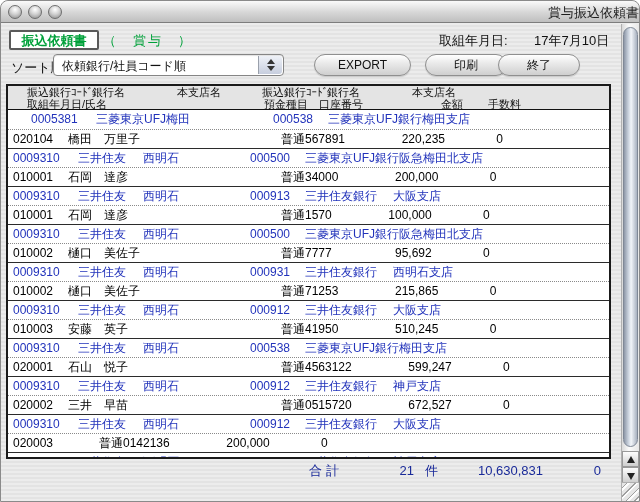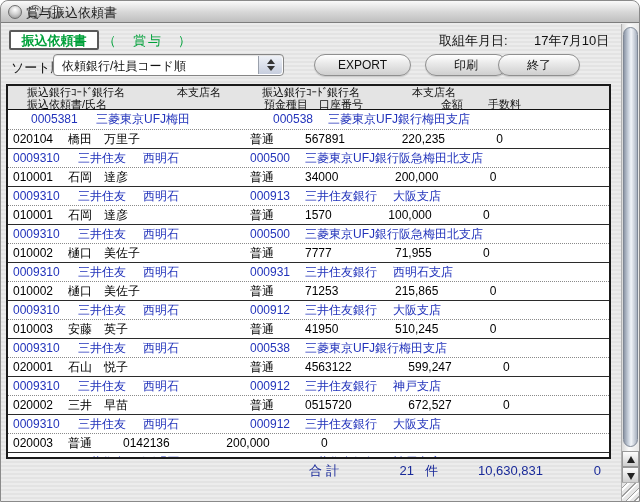--- a/index.html
+++ b/index.html
@@ -9,21 +9,21 @@
     border-radius:8px 8px 0 0;background:repeating-linear-gradient(0deg,#ececec 0 2px,#e3e3e3 2px 4px);
     border:1px solid #8a8a8a;}
   
   .titlebar{position:absolute;left:0;top:0;width:100%;height:22px;
     background:linear-gradient(#fafafa,#d6d6d6 55%,#bfbfbf);border-bottom:1px solid #7d7d7d;
     border-radius:7px 7px 0 0;}
   .tl-btn{position:absolute;top:4px;width:14px;height:14px;border-radius:50%;
     background:radial-gradient(circle at 50% 30%,#ffffff,#d2d2d2 45%,#8f8f8f 95%);
     border:1px solid #6e6e6e;}
   .tl-close{left:7px;} .tl-min{left:27px;} .tl-zoom{left:47px;}
-  .title{position:absolute;left:0;right:0;top:3px;text-align:left;font-size:13px;color:#1c1c1c;padding-left:25px;}
+  .title{position:absolute;left:0;right:0;top:3px;text-align:right;font-size:13px;color:#1c1c1c;}
   
   .doctype{position:absolute;left:8px;top:29px;width:90px;height:20px;background:#fff;
     border:2px solid #5a5a5a;border-radius:2px;color:#00a13a;font-weight:bold;font-size:13px;
     text-align:center;line-height:17px;}
   .category{position:absolute;left:102px;top:31px;color:#00a13a;font-size:13px;letter-spacing:2px;}
   .datelabel{position:absolute;left:438px;top:31px;font-size:13px;color:#111;}
   .datevalue{position:absolute;left:533px;top:31px;font-size:13px;color:#111;}
   .sortlabel{position:absolute;left:10px;top:58px;font-size:13px;color:#111;}
   .dropdown{position:absolute;left:52px;top:53px;width:231px;height:22px;background:#fff;
     border:1px solid #858585;border-radius:4px;box-shadow:inset 0 1px 1px rgba(0,0,0,.12);}
@@ -48,21 +48,21 @@
   .h1c1{width:65px;} .h1c2{width:85px;} .h1c3{width:85px;} .h1c4{width:65px;} .h1c5{width:85px;} .h1c6{flex:1;}
   .h2c1{width:237px;} .h2c2{width:55px;} .h2c3{flex:1 1 aupx;} .h2c3{flex:1;}
   .h2c4{width:100px;text-align:right;} .h2c5{width:58px;text-align:right;}
   .thr.r2{padding-right:7px;}
   .row{display:flex;height:19px;line-height:18px;font-size:12px;white-space:nowrap;padding-left:5px;}
   .row span{flex:0 0 auto;}
   .row.bank{color:#2233bb;border-top:1px solid #2b2b2b;}
   .rows .row:first-child{border-top:none;margin-left:18px;}
   .row.emp{color:#000;border-top:1px dotted #8a8a8a;padding-right:7px;}
   .b1{width:65px;} .b2{min-width:65px;} .b3{min-width:107px;} .b4{width:55px;} .b5{min-width:88px;} .b6{flex:1;}
-  .e1{width:55px;} .e2{min-width:182px;} .e3{width:55px;} .e4{flex:1;}
+  .e1{width:55px;} .e2{min-width:182px;} .e3{width:55px;text-align:right;} .e4{flex:1;}
   .e5{width:100px;text-align:right;} .e6{width:58px;text-align:right;}
   
   .totalrow{position:absolute;left:5px;top:461px;width:605px;height:18px;font-size:13px;color:#1a2a99;}
   .totalrow span{position:absolute;top:0;line-height:18px;}
   .t-label{left:303px;letter-spacing:4px;}
   .t-count{left:360px;width:48px;text-align:right;}
   .t-unit{left:419px;}
   .t-amount{left:437px;width:100px;text-align:right;}
   .t-fee{left:535px;width:60px;text-align:right;}
   
@@ -113,21 +113,21 @@
     <div class="thead">
       <div class="thr r1">
         <span class="h1c1">振込銀行ｺｰﾄﾞ</span>
         <span class="h1c2">銀行名</span>
         <span class="h1c3">本支店名</span>
         <span class="h1c4">振込銀行ｺｰﾄﾞ</span>
         <span class="h1c5">銀行名</span>
         <span class="h1c6">本支店名</span>
       </div>
       <div class="thr r2">
-        <span class="h2c1">振込依頼書/氏名</span>
+        <span class="h2c1">取組年月日/氏名</span>
         <span class="h2c2">預金種目</span>
         <span class="h2c3">口座番号</span>
         <span class="h2c4">金額</span>
         <span class="h2c5">手数料</span>
       </div>
     </div>
     <div class="rows">
         <div class="row bank">
     <span class="b1">0005381</span>
     <span class="b2">三菱東京UFJ</span>
@@ -182,21 +182,21 @@
     <span class="b3">西明石</span>
     <span class="b4">000500</span>
     <span class="b5">三菱東京UFJ銀行</span>
     <span class="b6">阪急梅田北支店</span>
   </div>
         <div class="row emp">
     <span class="e1">010002</span>
     <span class="e2">樋口　美佐子</span>
     <span class="e3">普通</span>
     <span class="e4">7777</span>
-    <span class="e5">71,955</span>
+    <span class="e5">95,692</span>
     <span class="e6">0</span>
   </div>
         <div class="row bank">
     <span class="b1">0009310</span>
     <span class="b2">三井住友</span>
     <span class="b3">西明石</span>
     <span class="b4">000931</span>
     <span class="b5">三井住友銀行</span>
     <span class="b6">西明石支店</span>
   </div>

